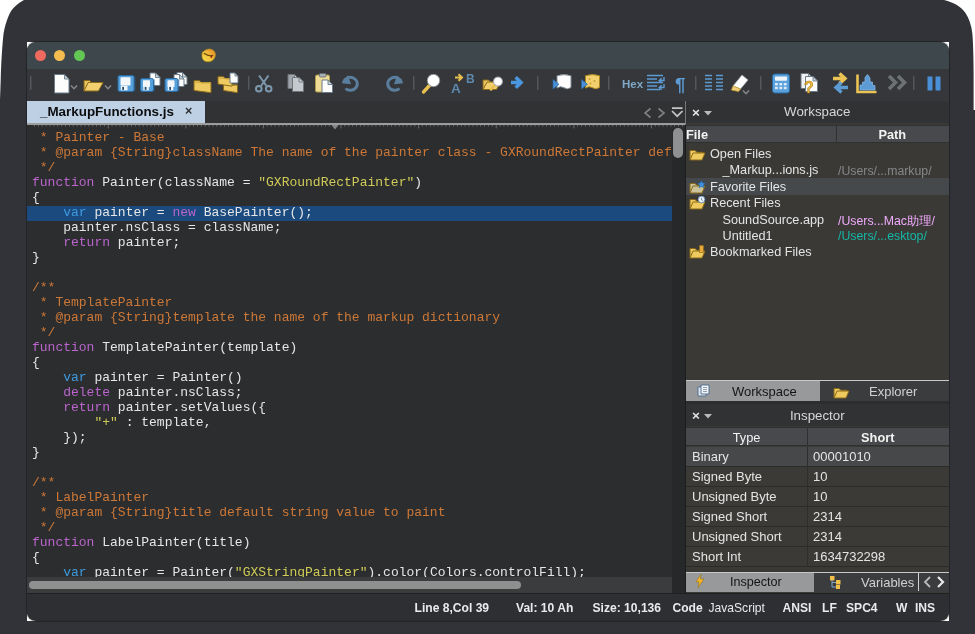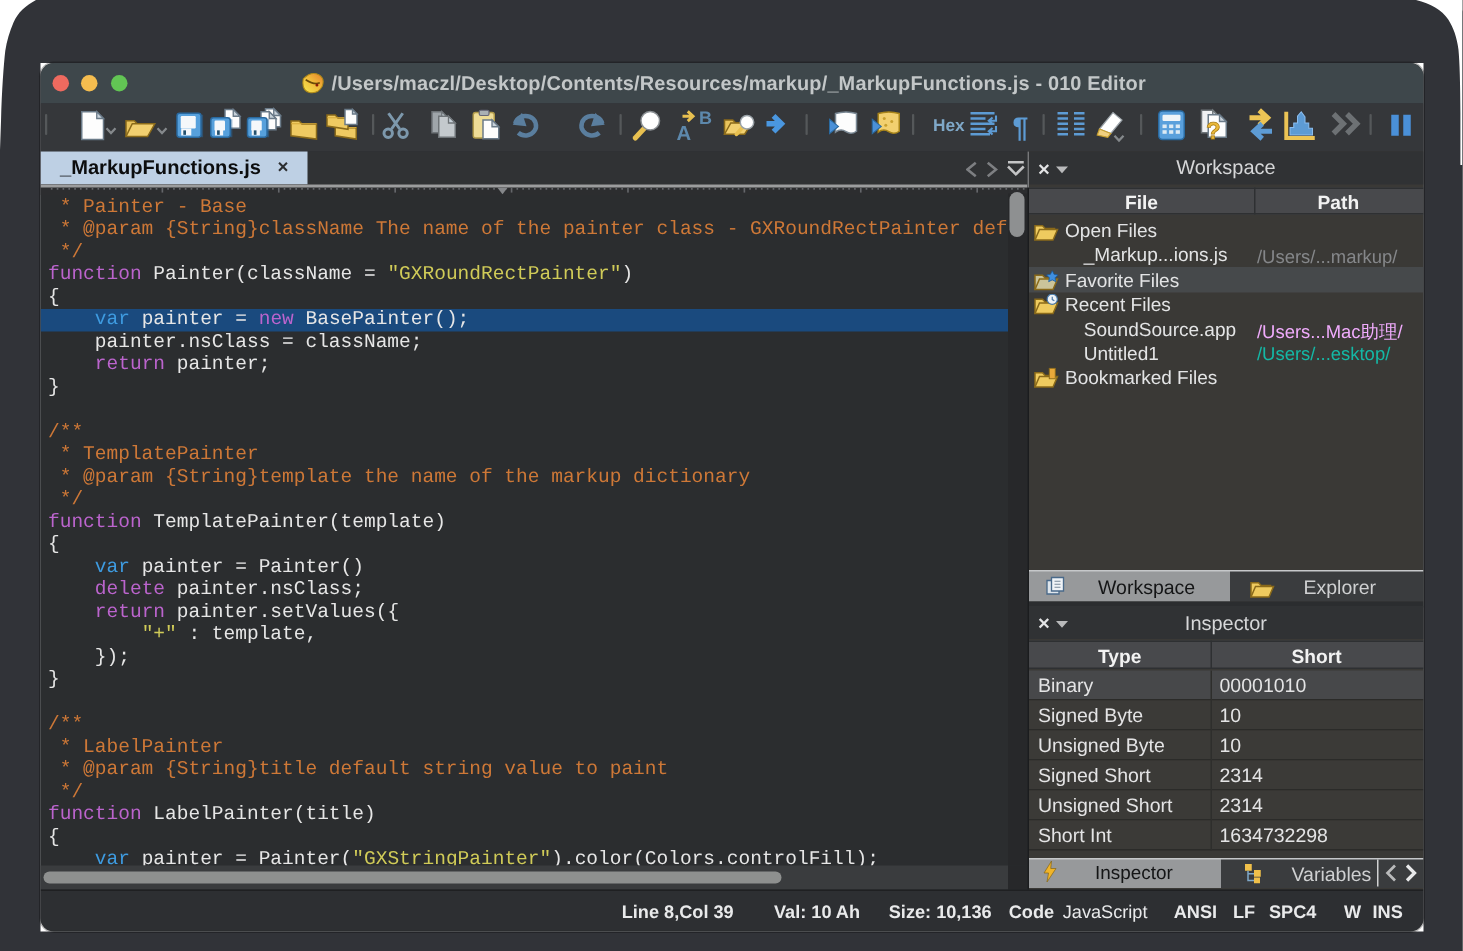--- a/index.html
+++ b/index.html
@@ -24,21 +24,20 @@
         <linearGradient id="g1" x1="0" y1="1" x2="1" y2="0">
 <stop offset="0" stop-color="#f5e84e"></stop>
           <stop offset="0.55" stop-color="#f0b83a"></stop>
           <stop offset="1" stop-color="#e8802a"></stop>
         </linearGradient>
       </defs>
 <path d="M2.2,4.5 Q7.5,-0.8 12.5,1.8 Q16.8,4.2 14.8,9.5 Q12,14.8 6.2,13.6 Q0.8,12.2 2.2,4.5 z" fill="url(#g1)" stroke="#b08a18" stroke-width="0.7"></path>
 <path d="M3.8,5.2 Q9.5,8.8 13.2,7.2" stroke="#6a4a08" stroke-width="1.1" fill="none"></path>
 <circle cx="11.3" cy="8.7" r="1" fill="#8a1c08"></circle>
 </svg>
-<div class="abs" style="left:194px;top:6.5px;width:600px;height:15px;font-size:13.3px;font-weight:bold;color:#c3c7c8;letter-spacing:0.1px">/Users/maczl/Desktop/Contents/Resources/markup/_MarkupFunctions.js - 010 Editor</div>
 <div class="abs" style="left:0;top:27.5px;width:921.5px;height:31.5px;background:#35373a"></div>
 <svg class="abs" style="left:0;top:27.5px" width="921" height="32" viewBox="0 0 921 32">
 <rect x="3" y="7" width="1.5" height="14" rx="0.7" fill="#55585a"></rect>
       <rect x="221" y="7" width="1.5" height="14" rx="0.7" fill="#55585a"></rect>
       <rect x="386" y="7" width="1.5" height="14" rx="0.7" fill="#55585a"></rect>
       <rect x="510" y="7" width="1.5" height="14" rx="0.7" fill="#55585a"></rect>
       <rect x="581" y="7" width="1.5" height="14" rx="0.7" fill="#55585a"></rect>
       <rect x="668" y="7" width="1.5" height="14" rx="0.7" fill="#55585a"></rect>
       <rect x="733" y="7" width="1.5" height="14" rx="0.7" fill="#55585a"></rect>
       <rect x="886" y="7" width="1.5" height="14" rx="0.7" fill="#55585a"></rect>
@@ -376,21 +375,21 @@
 <div class="abs" style="left:657.5px;top:59px;width:1.5px;height:492.5px;background:#1b1c1e"></div>
 <div class="abs" style="left:657.5px;top:59px;width:1.5px;height:24px;background:#77787a"></div>
 <div class="abs" style="left:659px;top:59px;width:262.5px;height:492.5px;background:#3a3936"></div>
 <div class="abs" style="left:659px;top:59px;width:262.5px;height:22px;background:#303234"></div>
     <div class="abs" style="left:665px;top:63px;font-size:13.5px;font-weight:bold;color:#e4e5e6">×</div>
     <svg class="abs" style="left:676px;top:68px" width="10" height="6">
       <path d="M1,1 h8 l-4,4.5 z" fill="#b9babb"></path>
     </svg>
     <div class="abs" style="left:659px;top:62.5px;width:262.5px;text-align:center;font-size:13.3px;color:#d6d7d8">Workspace</div>
     <div class="abs" style="left:659px;top:83px;width:262.5px;height:18.5px;background:#48494c;border-top:1px solid #2e3032;border-bottom:1px solid #2e3032;box-sizing:border-box"></div>
-<div class="abs" style="left:659px;top:85.5px;width:150px;text-align:center;font-size:12.8px;font-weight:bold;color:#f2f2f2">File</div>
+<div class="abs" style="left:659px;top:85.5px;width:150px;font-size:12.8px;font-weight:bold;color:#f2f2f2">File</div>
 <div class="abs" style="left:809px;top:85.5px;width:112.5px;text-align:center;font-size:12.8px;font-weight:bold;color:#f2f2f2">Path</div>
 <div class="abs" style="left:809px;top:83px;width:1px;height:18.5px;background:#2e3032"></div>
 <div class="abs" style="left:659px;top:136.7px;width:262.5px;height:16.4px;background:#46494b"></div>
 <svg class="abs" style="left:661.5px;top:105.4px" width="17" height="14" viewBox="0 0 17 14">
       <path d="M1,13 v-9.5 h5 l1.8,1.8 h6.2 v2" fill="#efcb5f" stroke="#8a6a1a" stroke-width="1"></path>
       <path d="M1,13 l3,-7 h12 l-3,7 z" fill="#efcb5f" stroke="#8a6a1a" stroke-width="1"></path>
     </svg>
     <div class="abs" style="left:683px;top:105.4px;font-size:12.7px;color:#e3e4e5">Open Files</div>
 <div class="abs" style="left:695.5px;top:121.80000000000001px;font-size:12.7px;color:#e3e4e5">_Markup...ions.js</div>
 <div class="abs" style="left:811px;top:122.30000000000001px;font-size:12.3px;color:#85878a">/Users/...markup/</div>
@@ -432,21 +431,21 @@
     </svg>
     <div class="abs" style="left:842px;top:342.0px;font-size:13px;color:#cfd0d1">Explorer</div>
 <div class="abs" style="left:659px;top:359.5px;width:262.5px;height:3.5px;background:#2b2d2f"></div>
 <div class="abs" style="left:659px;top:362.5px;width:262.5px;height:22px;background:#303234"></div>
     <div class="abs" style="left:665px;top:366.5px;font-size:13.5px;font-weight:bold;color:#e4e5e6">×</div>
     <svg class="abs" style="left:676px;top:371.5px" width="10" height="6">
       <path d="M1,1 h8 l-4,4.5 z" fill="#b9babb"></path>
     </svg>
     <div class="abs" style="left:659px;top:366.0px;width:262.5px;text-align:center;font-size:13.3px;color:#d6d7d8">Inspector</div>
     <div class="abs" style="left:659px;top:385.5px;width:262.5px;height:18.5px;background:#48494c;border-top:1px solid #2e3032;border-bottom:1px solid #2e3032;box-sizing:border-box"></div>
-<div class="abs" style="left:659px;top:388.0px;width:121px;text-align:center;font-size:12.8px;font-weight:bold;color:#f2f2f2">Type</div>
+<div class="abs" style="left:659px;top:388.0px;width:121px;text-align:center;font-size:12.8px;font-weight:normal;color:#f2f2f2">Type</div>
 <div class="abs" style="left:780px;top:388.0px;width:141.5px;text-align:center;font-size:12.8px;font-weight:bold;color:#f2f2f2">Short</div>
 <div class="abs" style="left:780px;top:385.5px;width:1px;height:18.5px;background:#2e3032"></div>
 <div class="abs" style="left:659px;top:405.0px;width:262.5px;height:19px;background:#47484a"></div>
 <div class="abs" style="left:659px;top:424.0px;width:262.5px;height:1px;background:#2b2b29"></div>
 <div class="abs" style="left:665px;top:407.5px;font-size:13px;color:#e4e4e5">Binary</div>
 <div class="abs" style="left:786px;top:407.5px;font-size:13px;color:#e4e4e5">00001010</div>
 <div class="abs" style="left:659px;top:425.0px;width:262.5px;height:19px;background:#3b3a37"></div>
 <div class="abs" style="left:659px;top:444.0px;width:262.5px;height:1px;background:#2b2b29"></div>
 <div class="abs" style="left:665px;top:427.5px;font-size:13px;color:#e4e4e5">Signed Byte</div>
 <div class="abs" style="left:786px;top:427.5px;font-size:13px;color:#e4e4e5">10</div>

